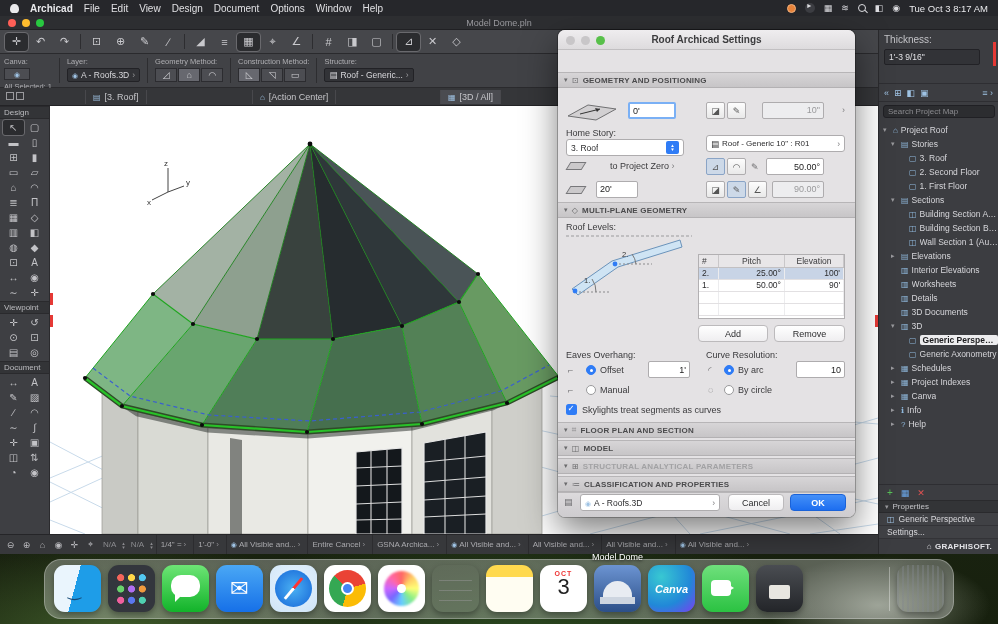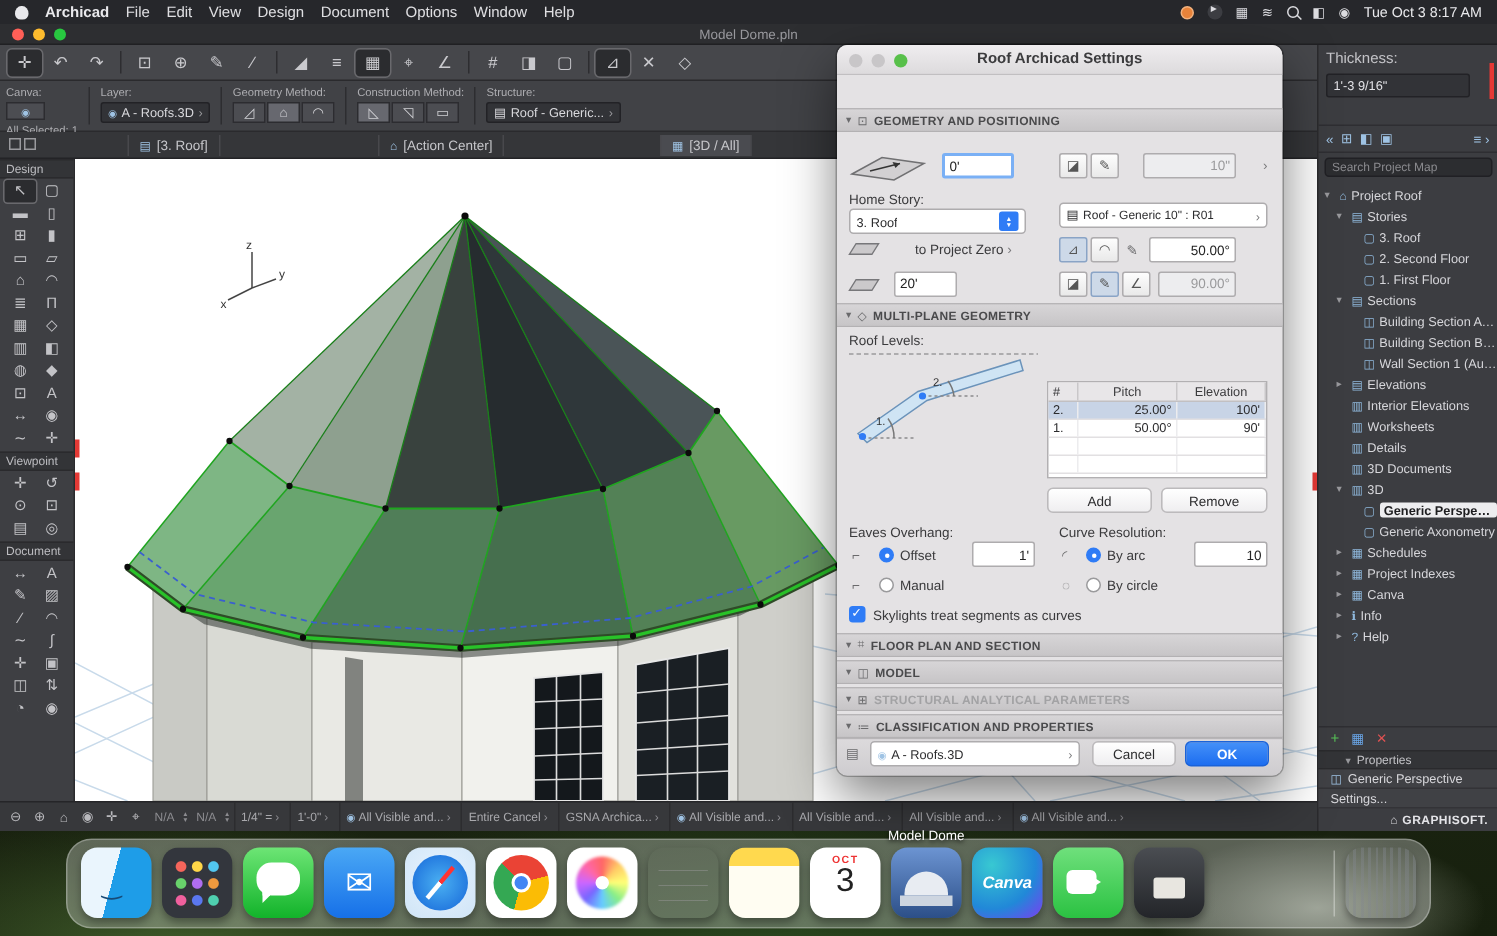--- a/index.html
+++ b/index.html
@@ -86,21 +86,21 @@
 .nav-tree{flex:0 0 auto;padding:2px 0}
 .nav-row{height:14px;display:flex;align-items:center;gap:3px;padding-left:4px;white-space:nowrap;overflow:hidden}
 .nav-row.lvl1{padding-left:12px}.nav-row.lvl2{padding-left:20px}
 .arr{width:7px;font-size:7px;color:#98989c;flex:none}
 .nico{font-size:8px;color:#8fb8dc;flex:none}
 .nlabel{overflow:hidden;text-overflow:ellipsis}
 .sel-row .nlabel{background:#ededef;color:#1d1d1f;padding:0 3px;border-radius:2px;font-weight:bold}
 .nav-bottom{margin-top:auto}
 .nb-tools{height:16px;display:flex;align-items:center;gap:8px;padding:0 8px;border-top:1px solid #2e2e32}
 .nb-plus{color:#57c057;font-size:10px}.nb-box{color:#6aa6e8;font-size:9px}.nb-x{color:#e05252;font-size:9px}
-.props-hd{height:13px;background:#333437;display:flex;align-items:center;gap:4px;padding:0 18px;font-size:8px;color:#c3c3c7;border-top:1px solid #2a2a2d;border-bottom:1px solid #2a2a2d}
+.props-hd{height:13px;background:#333437;display:flex;align-items:center;gap:4px;padding:0 6px;font-size:8px;color:#c3c3c7;border-top:1px solid #2a2a2d;border-bottom:1px solid #2a2a2d}
 .props-hd::before{content:"▾";font-size:7px;color:#98989c}
 .prop-row{height:13px;display:flex;align-items:center;gap:4px;padding:0 8px;background:#404145;border-bottom:1px solid #333337}
 .prop-row .nico{color:#9fc3e4}
 .brand{height:15px;display:flex;align-items:center;justify-content:flex-end;gap:3px;padding:0 6px;font-size:8px;font-weight:bold;color:#e4e4e8;letter-spacing:.3px}
 .brand::before{content:"⌂";color:#cfcfd3}
 
 .dialog{position:absolute;left:558px;top:30px;width:297px;height:487px;background:#e4e2e4;border-radius:7px;box-shadow:0 14px 34px rgba(0,0,0,.5),0 0 0 1px rgba(0,0,0,.25);z-index:40;font-size:9px;color:#2c2c2e}
 .dlg-title{height:20px;border-radius:7px 7px 0 0;background:linear-gradient(#efedef,#dddbdd);border-bottom:1px solid #c1bfc1;display:flex;align-items:center;justify-content:center;font-size:10px;font-weight:bold;color:#3c3c3e;position:relative}
 .dlg-lights{position:absolute;left:8px;top:6px;display:flex;gap:6px}
 .dl{width:9px;height:9px;border-radius:50%}

